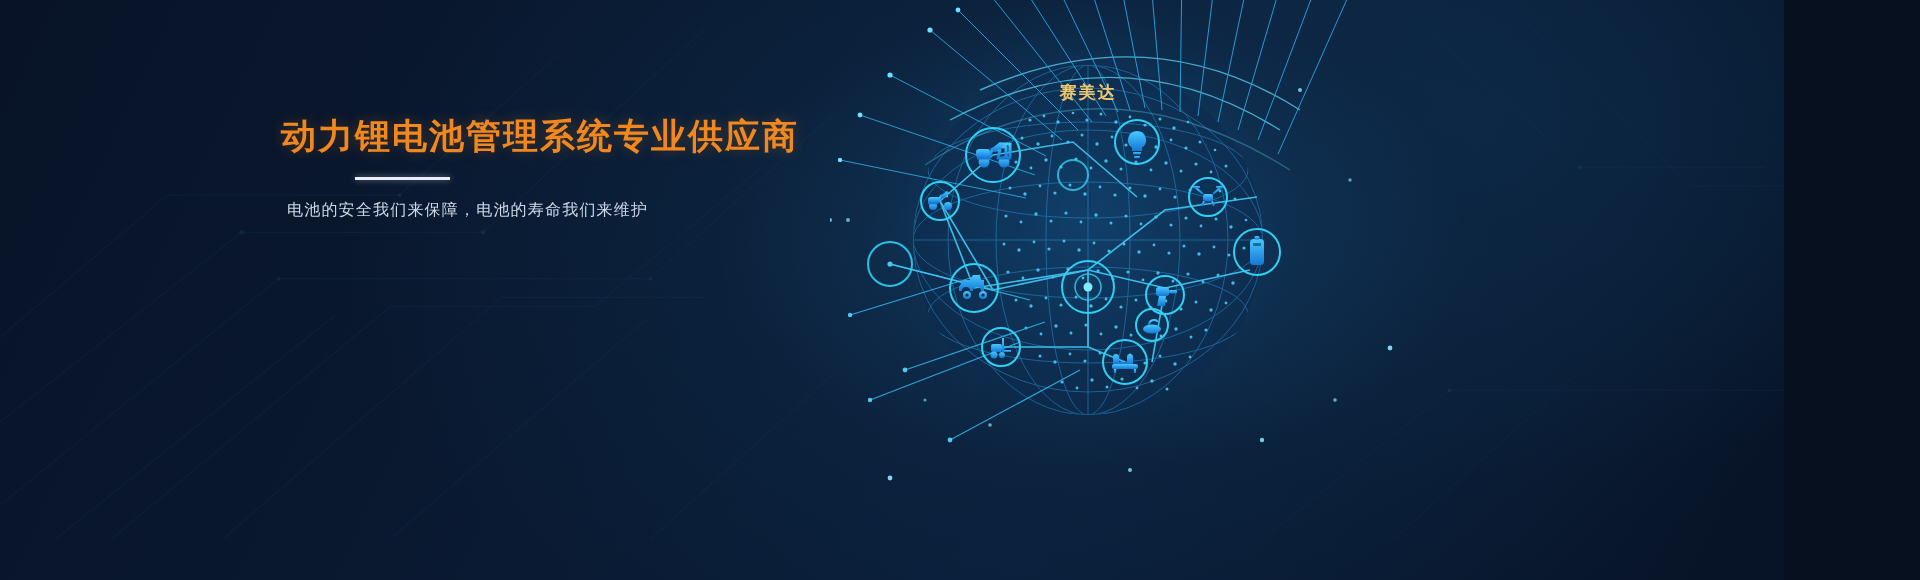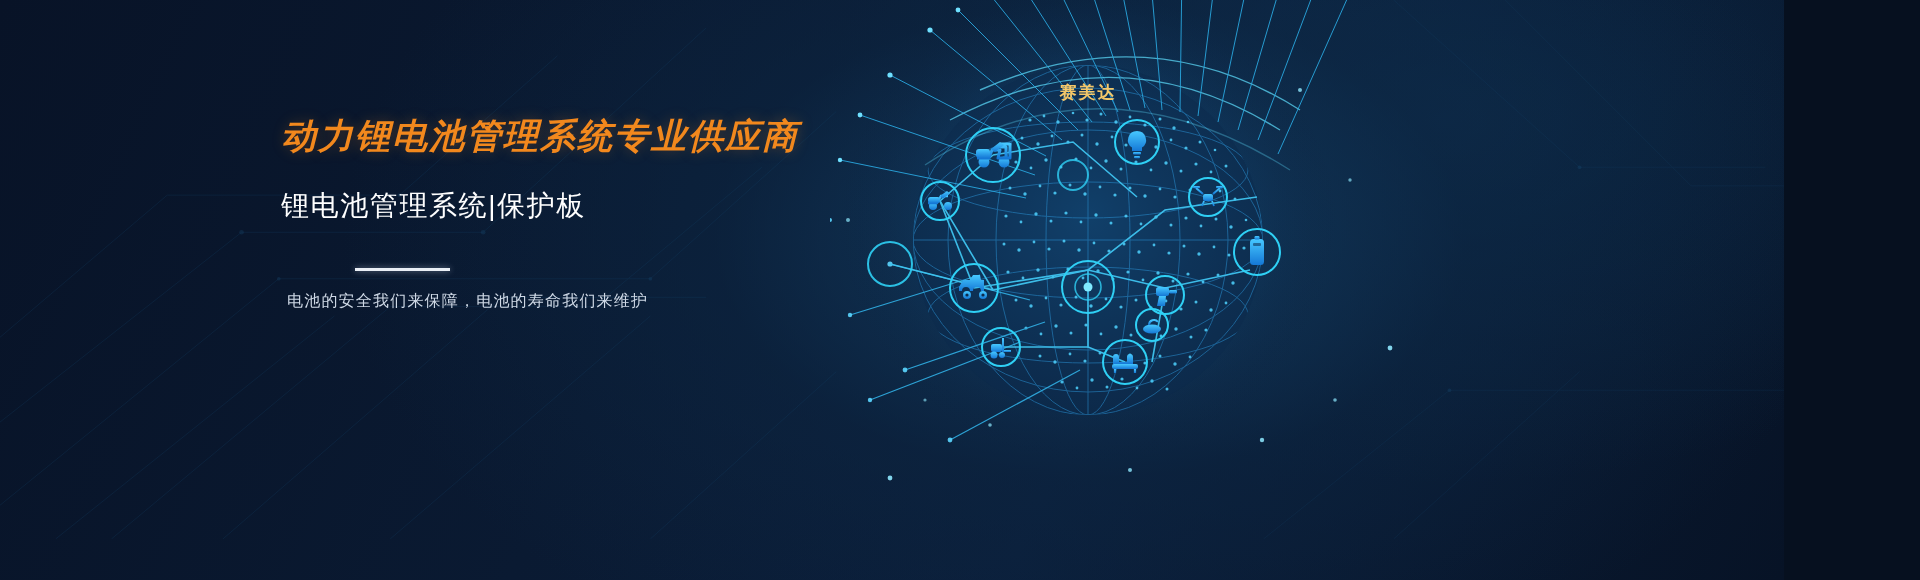--- a/index.html
+++ b/index.html
@@ -11,23 +11,22 @@
       radial-gradient(900px 520px at 1450px 120px, rgba(18,70,110,0.35) 0%, rgba(10,25,48,0) 70%),
       linear-gradient(115deg,#081327 0%,#0a1a32 38%,#0b1e3a 62%,#071326 100%);
   }
   
   #bg-circuit{position:absolute;inset:0;opacity:.45;}
   #globe-wrap{position:absolute;left:830px;top:-30px;width:700px;height:640px;}
   #text-block{position:absolute;left:281px;top:118px;width:620px;}
 
   .headline{
     color:#f2881d;font-size:35px;line-height:1;letter-spacing:2.0px;
-    font-weight:700;white-space:nowrap;margin:0 0 39px 0;
+    font-weight:700;white-space:nowrap;margin:0 0 24px 0;
     text-shadow:0 0 14px rgba(242,136,29,.28);
-    font-style:italic;
   }
   .subtitle{
     color:#ffffff;font-size:28px;line-height:1;letter-spacing:1.6px;
     font-weight:400;white-space:nowrap;margin:0 0 48px 0;
   }
   .divider{
     width:95px;height:3px;background:#e9eef5;margin:0 0 0 74px;
     box-shadow:0 0 6px rgba(230,240,255,.45);
   }
   .tagline{
@@ -462,18 +461,17 @@
         <circle cx="470" cy="120" r="2.0" opacity="0.8"></circle>
         <circle cx="520" cy="210" r="1.7" opacity="0.65"></circle>
         <circle cx="18" cy="250" r="2.0" opacity="0.7"></circle>
         <circle cx="95" cy="430" r="1.6" opacity="0.6"></circle>
       </g>
     </svg>
   </div>
 
   <div id="text-block">
     <h1 class="headline">动力锂电池管理系统专业供应商</h1>
-    <h2 class="subtitle">锂电池管理系统|保护板</h2>
     <div class="divider"></div>
     <p class="tagline">电池的安全我们来保障，电池的寿命我们来维护</p>
   </div>
 
 </div>
 
 </body></html>

